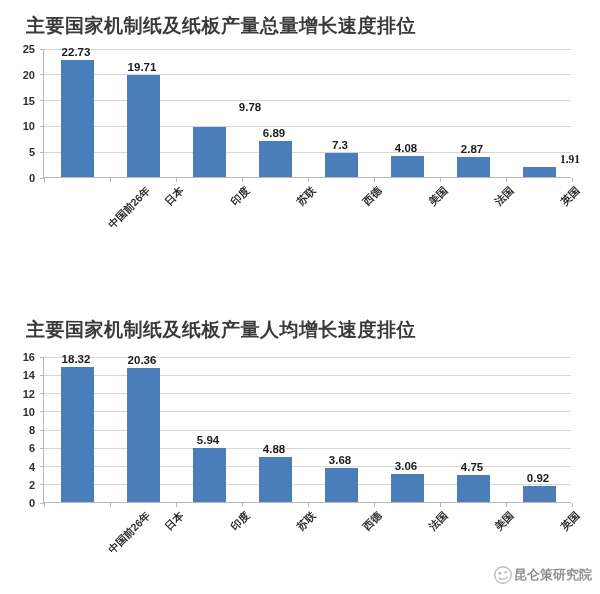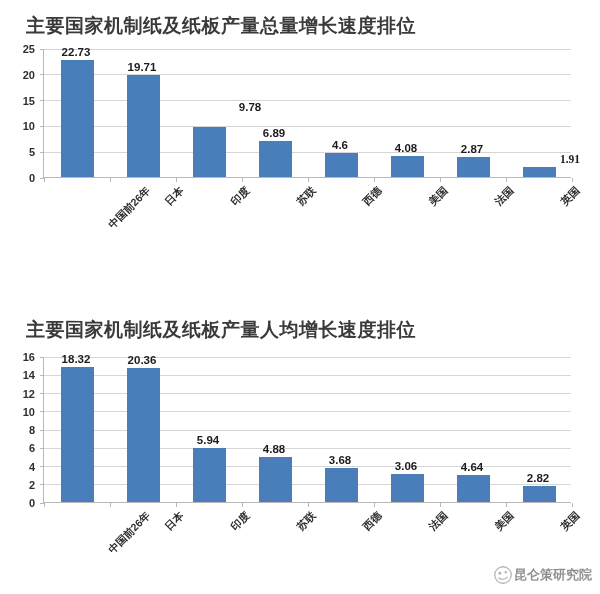--- a/index.html
+++ b/index.html
@@ -130,21 +130,21 @@
       <div class="ytick-label" style="right: 565px; top: 39.8px; width: 40px;">20</div>
       <div class="ytick-label" style="right: 565px; top: 14px; width: 40px;">25</div>
       <div class="bar-label" style="left: 76px; top: 10.7132px;">22.73</div>
       <div class="xlab" style="left: 90px; top: 149px;">中国前26年</div>
       <div class="bar-label" style="left: 142px; top: 26.2964px;">19.71</div>
       <div class="xlab" style="left: 156px; top: 149px;">日本</div>
       <div class="bar-label" style="left: 208px; top: 66px; margin-left: 42px;">9.78</div>
       <div class="xlab" style="left: 222px; top: 149px;">印度</div>
       <div class="bar-label" style="left: 274px; top: 92.4476px;">6.89</div>
       <div class="xlab" style="left: 288px; top: 149px;">苏联</div>
-      <div class="bar-label" style="left: 340px; top: 104.264px;">4.6</div>
+      <div class="bar-label" style="left: 340px; top: 104.264px;">7.3</div>
       <div class="xlab" style="left: 354px; top: 149px;">西德</div>
       <div class="bar-label" style="left: 406px; top: 106.947px;">4.08</div>
       <div class="xlab" style="left: 420px; top: 149px;">美国</div>
       <div class="bar-label" style="left: 472px; top: 108.031px;">2.87</div>
       <div class="xlab" style="left: 486px; top: 149px;">法国</div>
       <div class="bar-label" style="left: 570px; top: 118.144px; font-family: Liberation Serif, serif;">1.91</div>
       <div class="xlab" style="left: 552px; top: 149px;">英国</div>
     </div>
 </div>
 
@@ -201,23 +201,23 @@
       <div class="bar-label" style="left: 142px; top: 15.3187px;">20.36</div>
       <div class="xlab" style="left: 156px; top: 170px;">日本</div>
       <div class="bar-label" style="left: 208px; top: 94.7975px;">5.94</div>
       <div class="xlab" style="left: 222px; top: 170px;">印度</div>
       <div class="bar-label" style="left: 274px; top: 104.47px;">4.88</div>
       <div class="xlab" style="left: 288px; top: 170px;">苏联</div>
       <div class="bar-label" style="left: 340px; top: 115.42px;">3.68</div>
       <div class="xlab" style="left: 354px; top: 170px;">西德</div>
       <div class="bar-label" style="left: 406px; top: 121.077px;">3.06</div>
       <div class="xlab" style="left: 420px; top: 170px;">法国</div>
-      <div class="bar-label" style="left: 472px; top: 122.446px;">4.64</div>
+      <div class="bar-label" style="left: 472px; top: 122.446px;">4.75</div>
       <div class="xlab" style="left: 486px; top: 170px;">美国</div>
-      <div class="bar-label" style="left: 538px; top: 133.305px;">2.82</div>
+      <div class="bar-label" style="left: 538px; top: 133.305px;">0.92</div>
       <div class="xlab" style="left: 552px; top: 170px;">英国</div>
     </div>
 </div>
 
 <div class="watermark">
   <span class="wm-logo">
     <svg viewBox="0 0 24 24" width="22" height="22">
       <circle cx="12" cy="12" r="9" fill="none" stroke="#8a8a8a" stroke-width="1.4"></circle>
       <circle cx="8.5" cy="10" r="1.6" fill="#8a8a8a"></circle>
       <circle cx="15" cy="9" r="1.3" fill="#8a8a8a"></circle>

